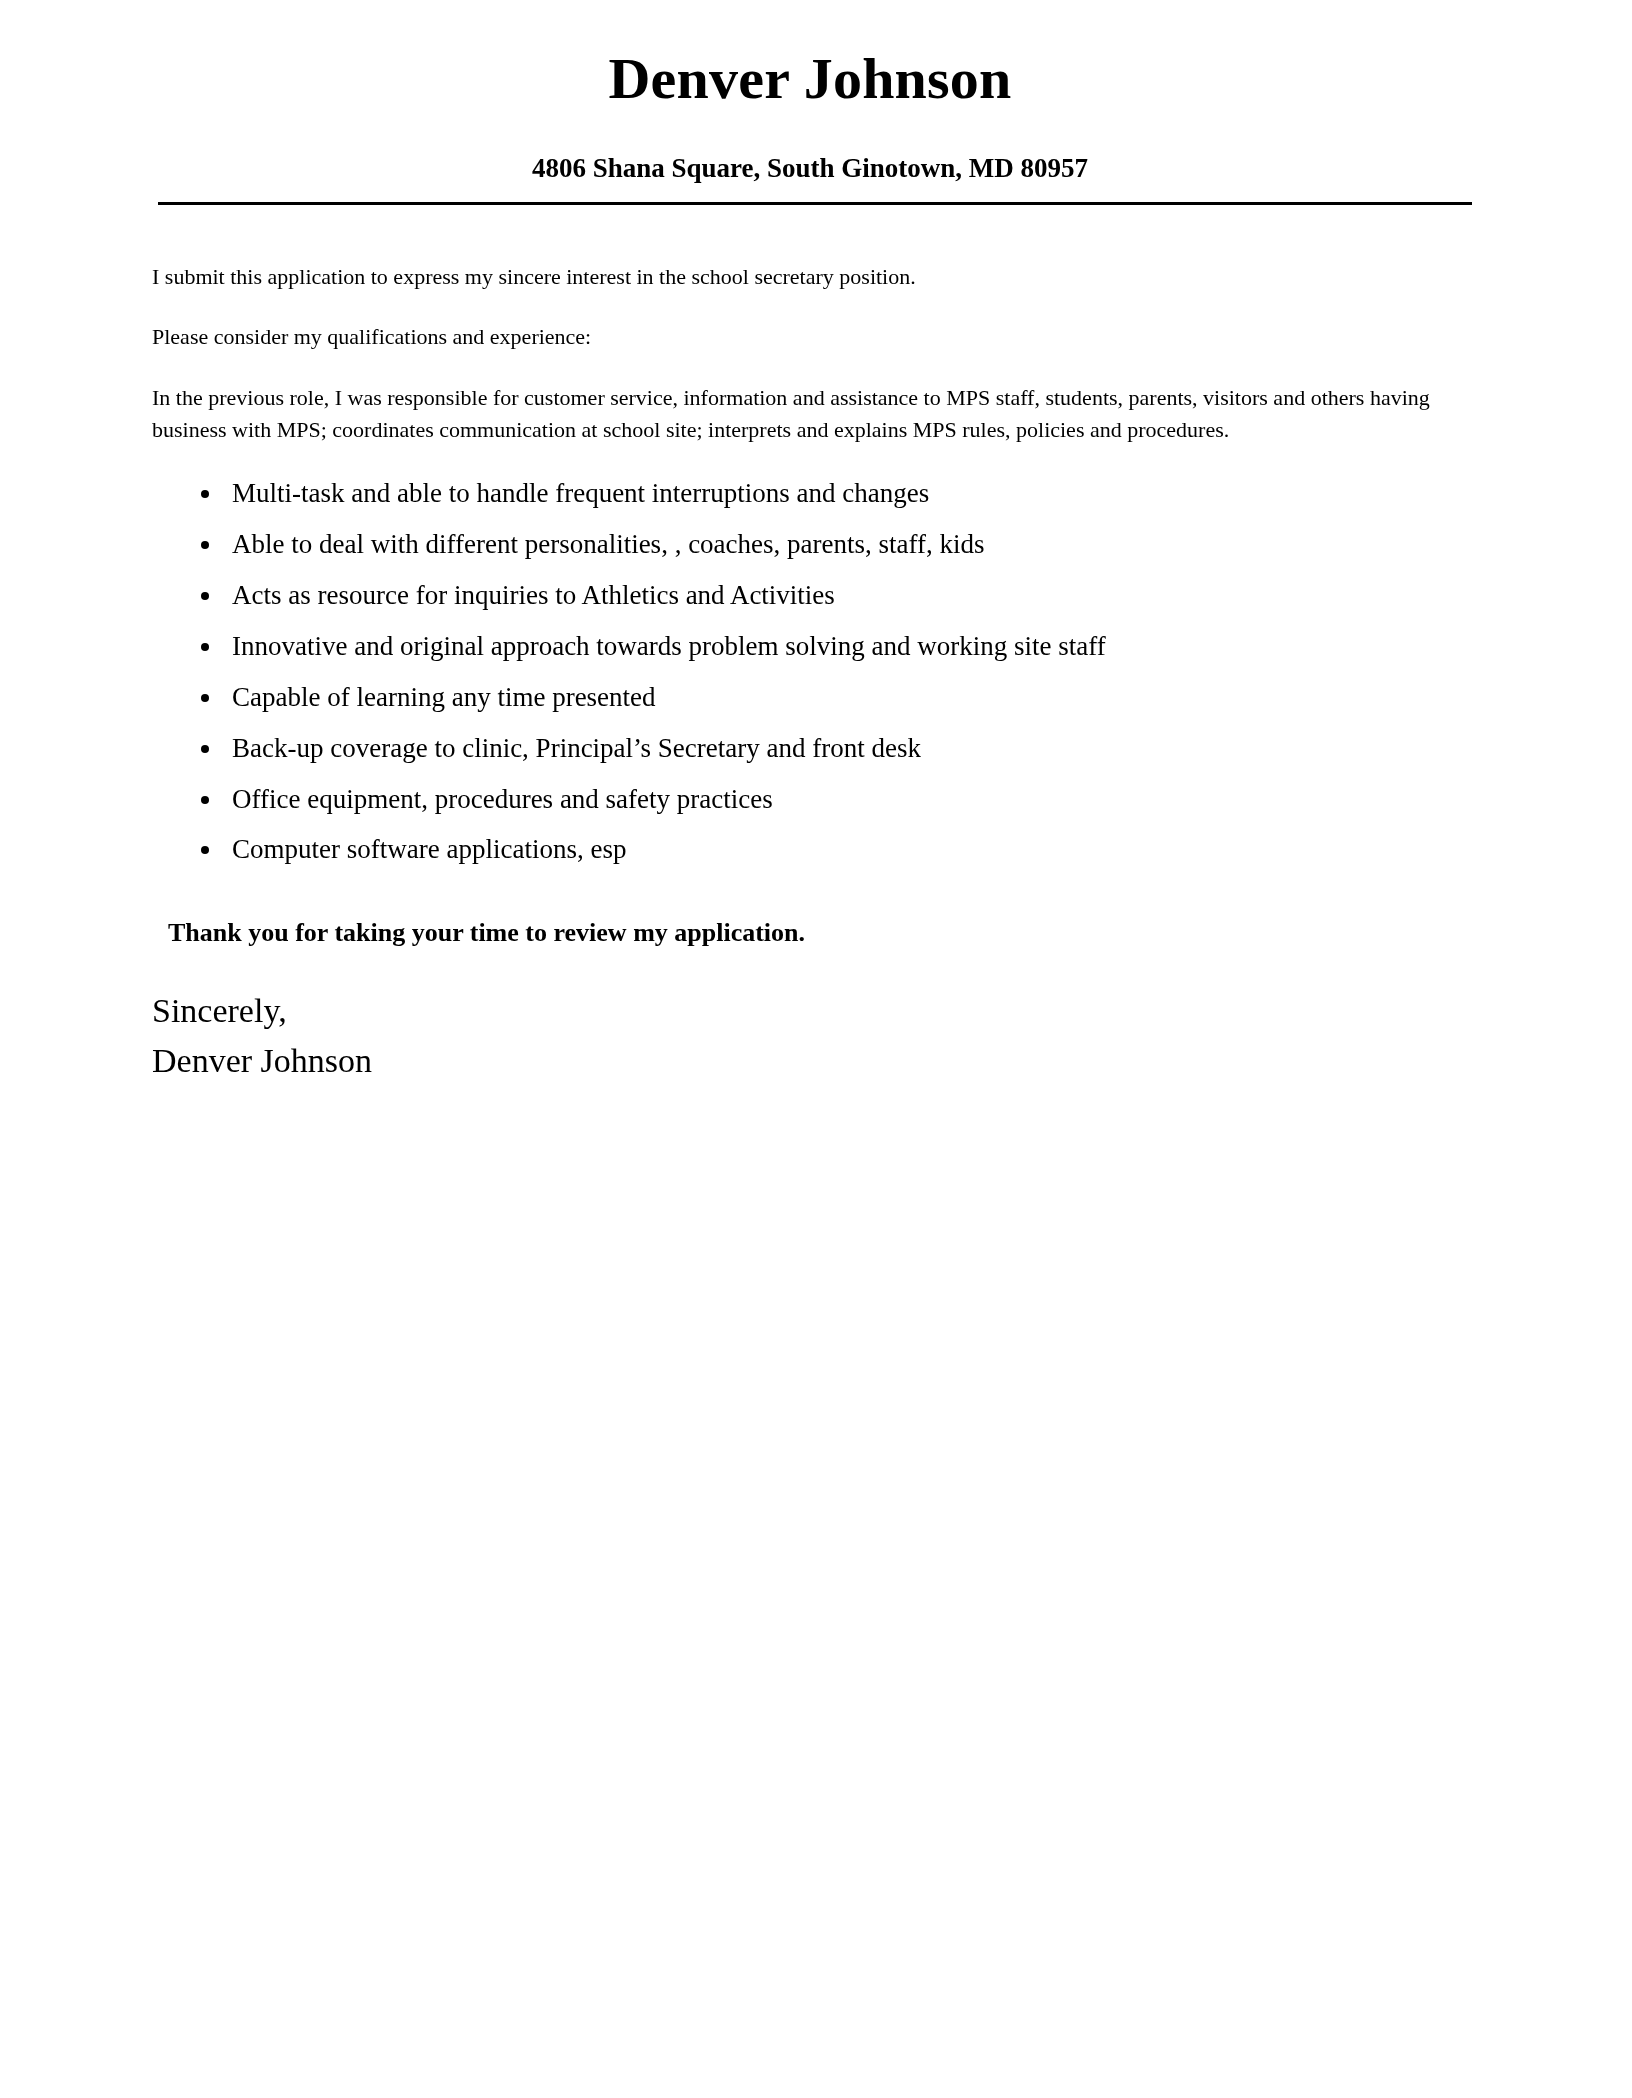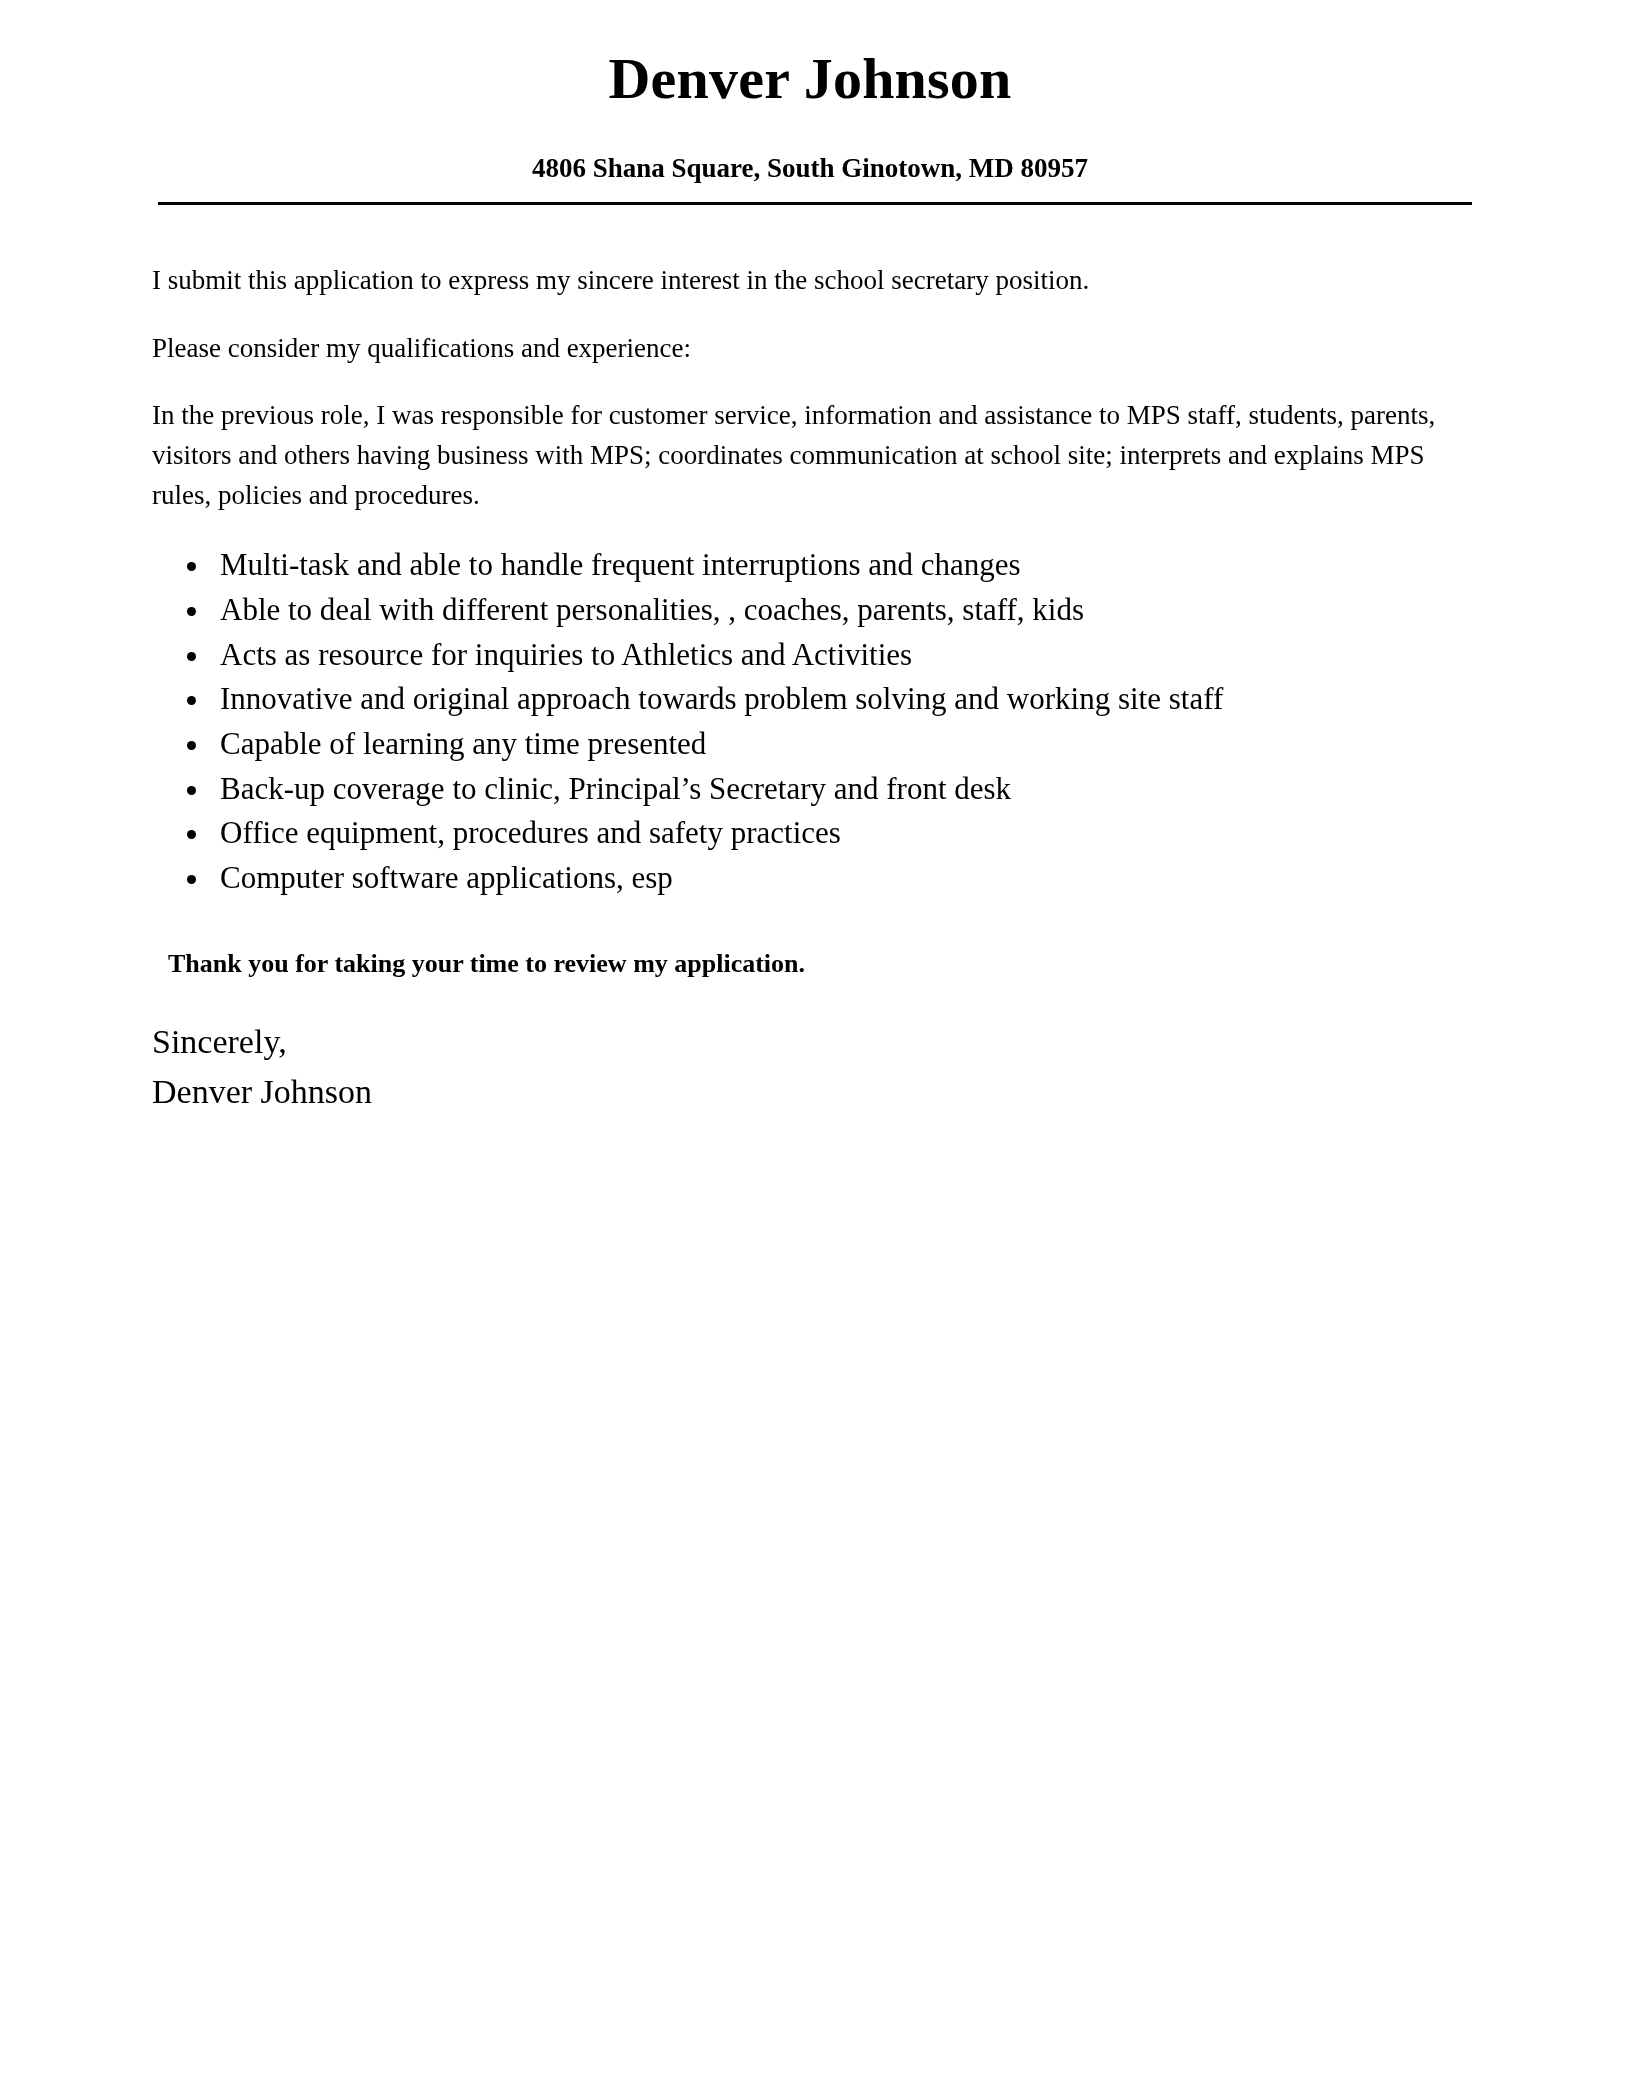--- a/index.html
+++ b/index.html
@@ -51,34 +51,34 @@
     padding: 0 160px 0 152px;
     margin-top: 56px;
   }
   .salutation {
     font-weight: bold;
     font-size: 26px;
     line-height: 1.35;
     margin: 0 0 34px 0;
   }
   p.para {
-    font-size: 27px;
+    font-size: 22px;
     line-height: 1.47;
     margin: 0 0 28px 0;
     text-align: left;
   }
   ul.quals {
     margin: 10px 0 28px 0;
     padding-left: 60px;
     list-style-type: disc;
   }
   ul.quals li {
-    font-size: 31px;
+    font-size: 27px;
     line-height: 1.44;
-    margin: 0;
+    margin: 12px;
     padding-left: 8px;
   }
   .thanks {
     font-weight: bold;
     font-size: 26px;
     line-height: 1.4;
     margin: 46px 0 34px 16px;
   }
   .closing {
     font-size: 34px;

